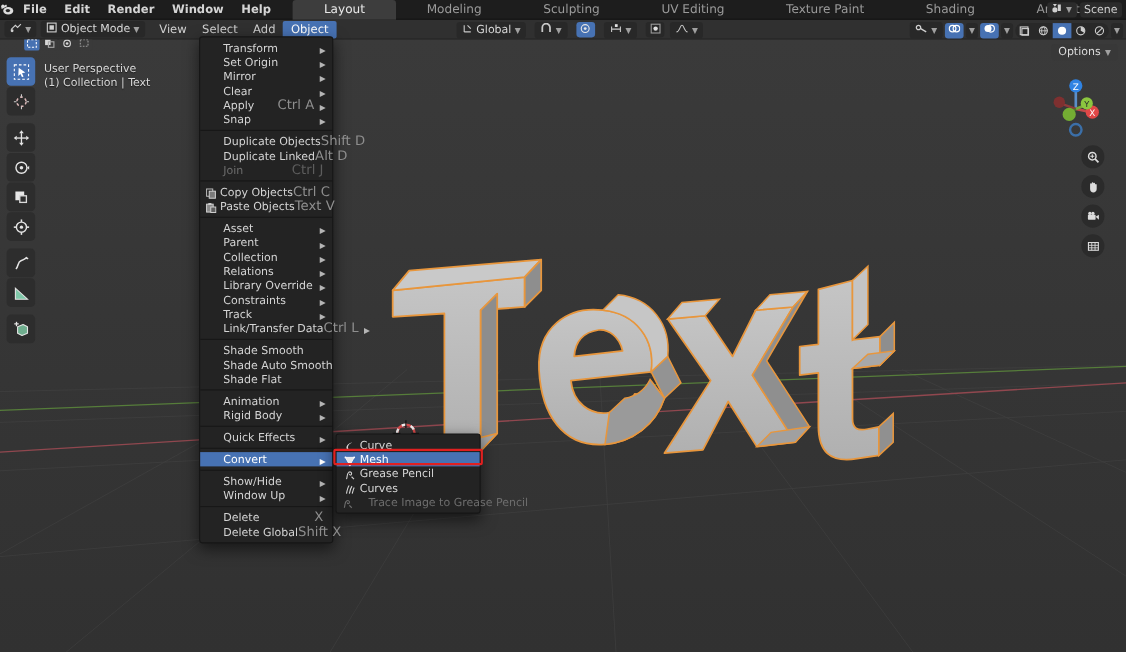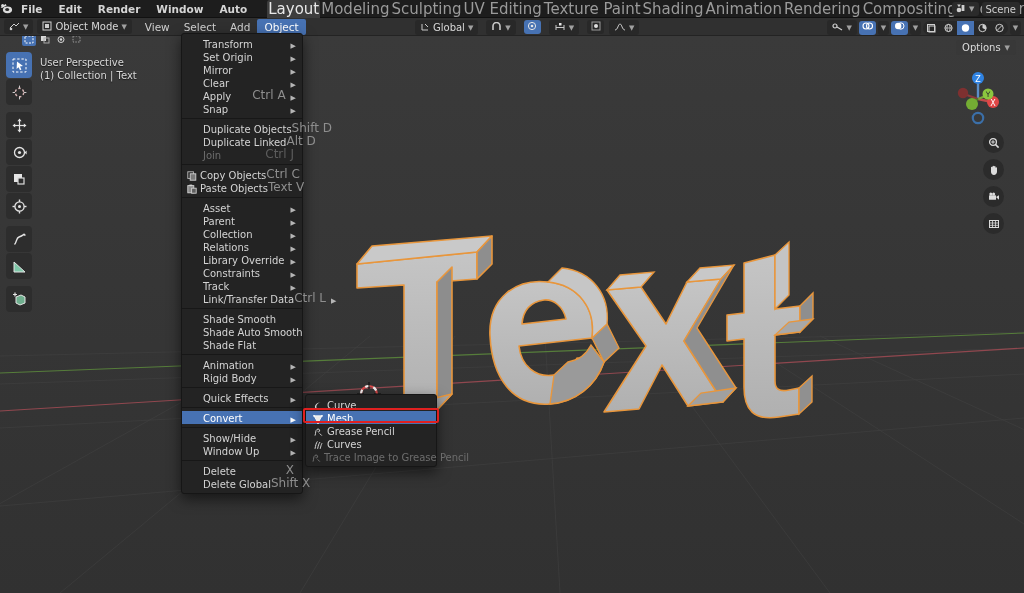--- a/index.html
+++ b/index.html
@@ -20,22 +20,22 @@
   }
   .blender-logo { width: 22px; display:flex; justify-content:center; align-items:center; }
   .blender-logo svg { display:block; }
   .topbar-menu { display: flex; align-items: center; gap: 0; }
   .topbar-menu .mi {
     padding: 0 8px; height: 18px; line-height: 18px;
     font-size: 10.5px; color: #d5d5d5; font-weight: bold; white-space: nowrap;
   }
   .workspace-tabs { display: flex; align-items: center; margin-left: 12px; }
   .wtab {
-    padding: 0 1px; height: 18px; line-height: 18px;
-    font-size: 15px; color: #9a9a9a; white-space: nowrap;
+    padding: 0 28px; height: 18px; line-height: 18px;
+    font-size: 11px; color: #9a9a9a; white-space: nowrap;
   }
   .wtab.active { background: #3d3d3d; color: #e8e8e8; border-radius: 3px 3px 0 0; }
   .topbar-right {
     position: absolute; right: 0; top: 0; height: 18px;
     display: flex; align-items: center; gap: 3px; padding-right: 4px;
   }
   .scene-chip {
     display: flex; align-items: center; gap: 3px;
     background: #2b2b2b; border-radius: 3px; height: 14px; padding: 0 4px;
     font-size: 10px; color: #cfcfcf;
@@ -139,21 +139,21 @@
   .mrow {
     position: relative; display: flex; align-items: flex-end;
     height: 13px; padding: 0 6px 0 8px; font-size: 10px; color: #d4d4d4;
     white-space: nowrap;
   }
   .mrow .mlabel { flex: 1; }
   .mrow .mkey { color: #8e8e8e; font-size: 12px; margin-right: 2px; }
   .mrow .marrow { font-size: 7px; color: #b5b5b5; margin-left: 3px; }
   .mrow.hl { background: #4772b3; color: #ffffff; }
   .mrow.hl .mkey, .mrow.hl .marrow { color: #ffffff; }
-  .mrow.dim { color: #6d6d6d; }
+  .mrow.dim { color: #6d6d6d; gap: 11px; }
   .mrow.dim .mkey { color: #5d5d5d; }
   .msep { height: 1px; background: #171717; margin: 3px 0; }
   .micon {
     width: 13px; margin-left: -3px; margin-right: 3px;
     display: flex; align-items: center; justify-content: center;
   }
   .mrow.indent { padding-left: 21px; }
   .red-box {
     position: absolute; left: 303px; top: 408px; width: 136px; height: 15px;
     border: 2px solid #e02020; border-radius: 2px; z-index: 60; pointer-events: none;
@@ -171,21 +171,21 @@
         <ellipse cx="7.2" cy="6.6" rx="2.0" ry="1.5" fill="#2a2a2a"></ellipse>
         <path d="M0.6 4.3 L5.6 1.0 L6.6 2.6 L2.0 5.0 Z" fill="#dcdcdc"></path>
         <circle cx="2.6" cy="2.6" r="1.5" fill="#dcdcdc"></circle>
       </svg>
     </div>
     <div class="topbar-menu">
       <div class="mi">File</div>
       <div class="mi">Edit</div>
       <div class="mi">Render</div>
       <div class="mi">Window</div>
-      <div class="mi">Auto</div>
+      <div class="mi">Help</div>
     </div>
     <div class="workspace-tabs">
       <div class="wtab active">Layout</div>
       <div class="wtab">Modeling</div>
       <div class="wtab">Sculpting</div>
       <div class="wtab">UV Editing</div>
       <div class="wtab">Texture Paint</div>
       <div class="wtab">Shading</div>
       <div class="wtab">Animation</div>
       <div class="wtab">Rendering</div>

